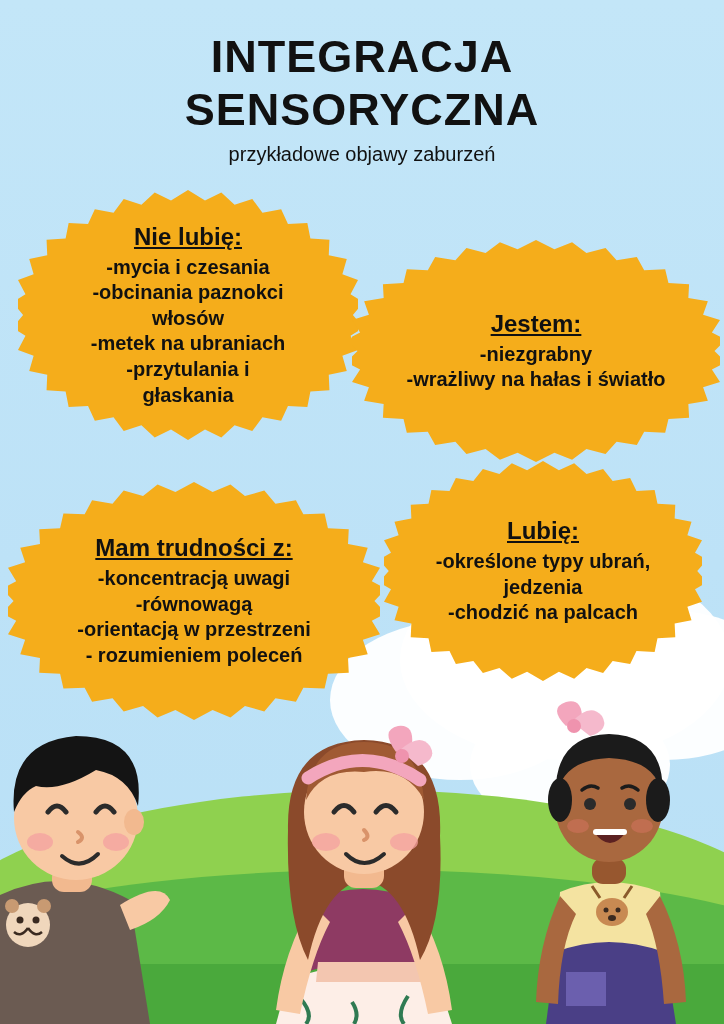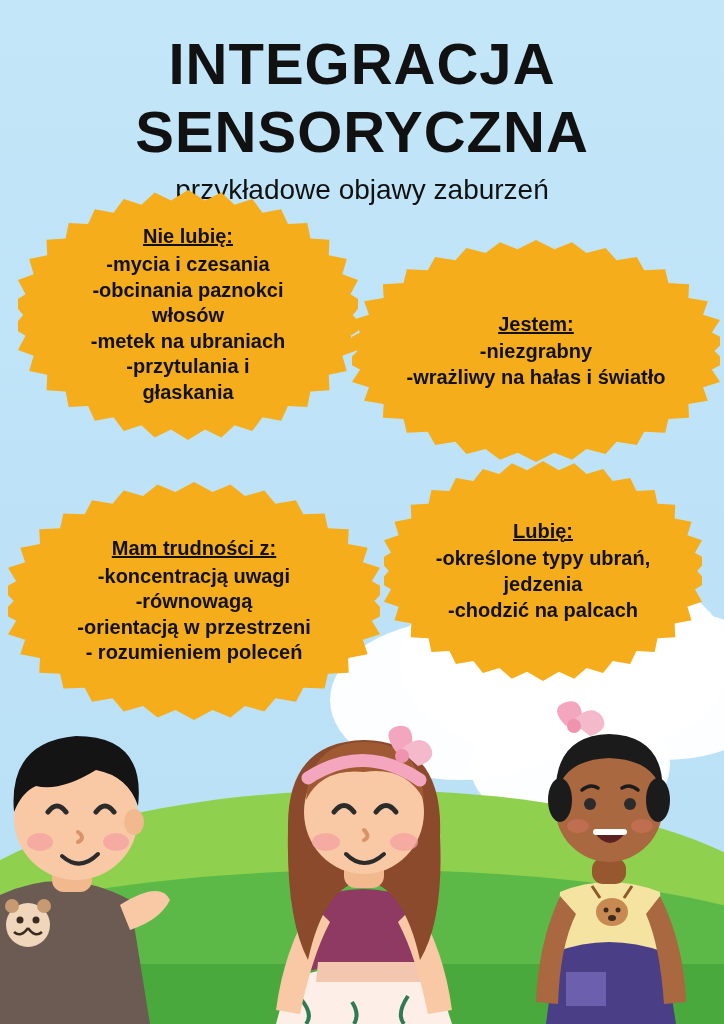--- a/index.html
+++ b/index.html
@@ -63,29 +63,29 @@
   
   .heading {
     position: absolute;
     top: 30px;
     left: 0;
     right: 0;
     text-align: center;
     z-index: 5;
   }
   .title-line {
-    font-size: 58px;
+    font-size: 45px;
     font-weight: bold;
     letter-spacing: 1px;
     color: #111111;
     line-height: 1.18;
   }
   .subtitle {
     margin-top: 6px;
-    font-size: 28px;
+    font-size: 20px;
     color: #111111;
     line-height: 1.2;
   }
 
   
   .burst {
     position: absolute;
     background: #f5ad1b;
     display: flex;
     align-items: center;
@@ -97,21 +97,21 @@
   .burst .inner {
     padding: 0 26px;
     line-height: 1.28;
     font-size: 20px;
     font-weight: bold;
   }
   .burst .bhead {
     text-decoration: underline;
     display: block;
     margin-bottom: 2px;
-    font-size: 20px;
+    font-size: 24px;
     font-weight: bold;
   }
   .burst .bline {
     display: block;
   }
 
   .spikes {
     clip-path: polygon(
       50% 0%, 55.0% 4.2%, 59.8% 1.0%, 63.7% 5.9%, 68.9% 3.6%, 71.9% 9.1%,
       77.4% 7.7%, 79.4% 13.6%, 85.1% 13.2%, 86.0% 19.4%, 91.6% 19.9%,

